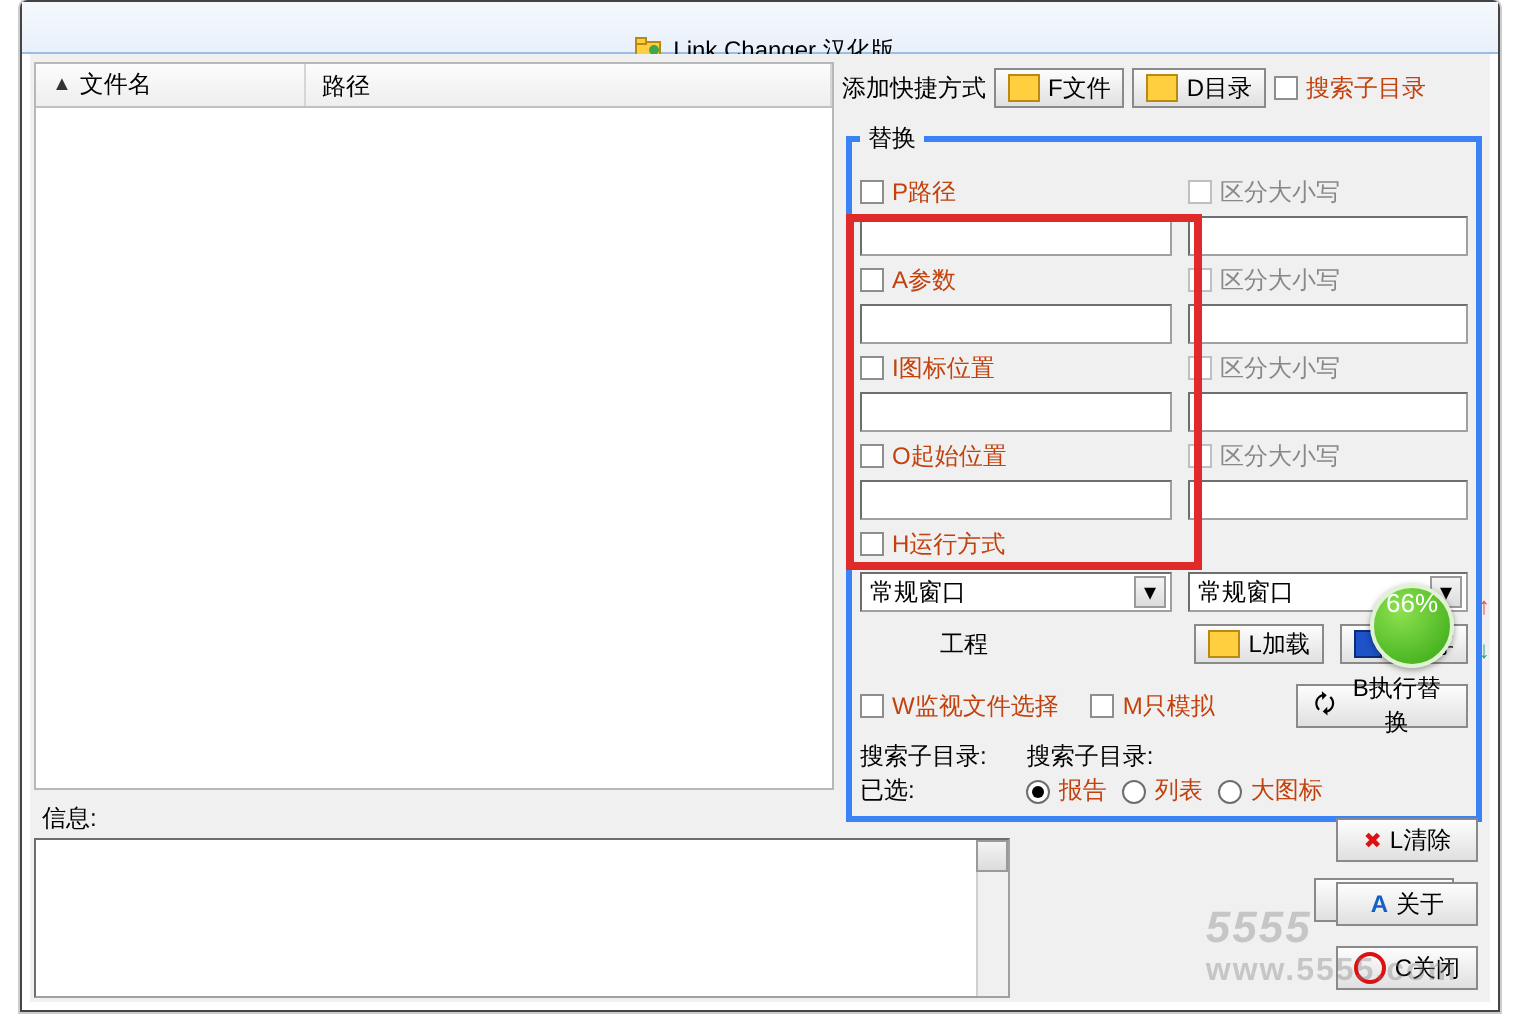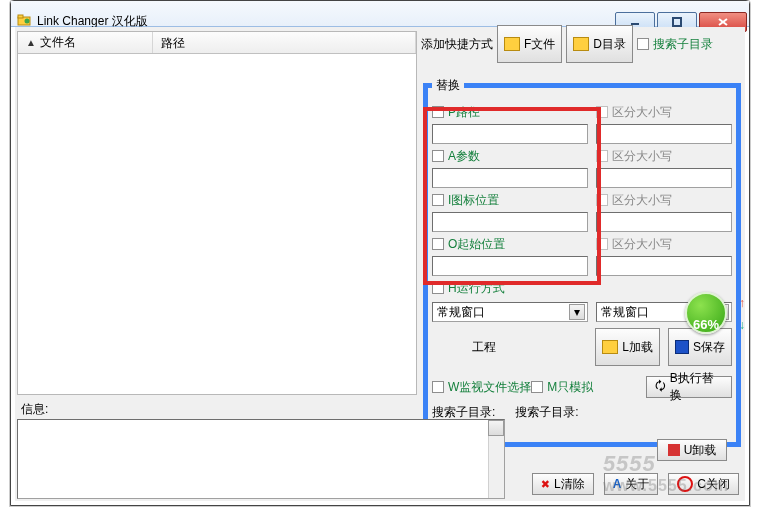--- a/index.html
+++ b/index.html
@@ -23,20 +23,21 @@
     border: 1px solid #444;
     border-radius: 4px 4px 0 0;
     box-shadow: 0 0 0 1px rgba(0,0,0,.2);
   }
   .titlebar {
     height: 26px;
     background: linear-gradient(#f5f9fd, #e8f0fa);
     border-bottom: 1px solid #9cbde4;
     display: flex; align-items: center; justify-content: space-between;
     padding: 16px 2px 0 6px;
+    flex-direction: column;
   }
   .titlebar .title { display:flex; align-items:center; gap:6px; color:#000; }
   .win-btns { display:flex; gap:2px; }
   .win-btn { width:40px; height:20px; border:1px solid #4b6f9c; border-radius:2px;
     display:flex; align-items:center; justify-content:center; background:linear-gradient(#eaf3fc,#c9def6); }
   .win-btn.close { width:48px; background:linear-gradient(#f08f82,#d8463f); border-color:#8d2924; color:#fff; }
   .win-btn svg { display:block; }
 
   .client { position:absolute; left:4px; right:4px; top:26px; bottom:4px; background:#f0f0f0; }
 
@@ -52,30 +53,30 @@
   .filelist-header .col { border-right:1px solid #d6d6d6; padding:3px 8px; color:#000; }
   .filelist-header .col:first-child { width:135px; display:flex; align-items:center; gap:4px;}
   .filelist-header .col:last-child { flex:1; }
   .tri { font-size:10px; color:#333; }
 
   
   .rpanel { position:absolute; left:406px; top:4px; right:2px; height:364px; }
 
   .addrow { display:flex; align-items:center; gap:4px; height:26px; }
   .cb { width:12px; height:12px; border:1px solid #8e8e8e; background:#fff; display:inline-block; vertical-align:middle; }
-  label.lbl { color:#15803d; display:flex; align-items:center; gap:4px; }
+  label.lbl { color:#c2410c; display:flex; align-items:center; gap:4px; }
   .btn {
-    height:38px; border:1px solid #8a8a8a; background:linear-gradient(#fdfdfd,#e0e0e0);
+    height:20px; border:1px solid #8a8a8a; background:linear-gradient(#fdfdfd,#e0e0e0);
     display:inline-flex; align-items:center; gap:4px; padding:4px 6px; cursor:default;
   }
   .btn.ico-yellow::before { content:""; width:14px; height:12px; background:#ffcf3f; border:1px solid #b88b10; display:inline-block; }
   .btn.ico-save::before { content:""; width:12px; height:12px; background:#1d52c8; border:1px solid #0b2d78; display:inline-block; }
 
   fieldset.replace {
-    border:5px solid #3b82f6; margin-top:20px; padding:6px 4px 4px 4px;
+    border:3px solid #3b82f6; margin-top:4px; padding:6px 4px 4px 4px;
   }
   fieldset.replace legend { padding:0 4px; color:#000; }
 
   .row { display:flex; gap:8px; height:20px; margin-top:2px;}
   .row .left { width:156px; display:flex; align-items:center; gap:4px; }
   .row .right { flex:1; display:flex; align-items:center; gap:4px; color:#888; }
   .row .right .cb { border-color:#c0c0c0; }
   .txt {
     width:156px; height:20px; border:1px solid #a0a0a0; border-top-color:#6e6e6e; border-left-color:#6e6e6e;
     background:#fff; padding:2px 4px; margin-top:2px;
@@ -91,55 +92,55 @@
   .pair-sel { display:flex; gap:8px; margin-top:4px;}
   .pair-sel .sel { flex:1; }
   .pair-sel .sel:first-child { width:156px; flex:0 0 156px; }
 
   .redbox { position:absolute; border:4px solid #e02a2a; pointer-events:none; }
   .redbox.r1 { left:408px; top:80px; width:178px; height:178px; }
 
   .btnrow { display:flex; gap:8px; margin-top:6px; justify-content:flex-end; }
   .btnrow .btn { min-width:56px; justify-content:flex-start; }
 
-  .watchrow { display:flex; align-items:center; gap:0; margin-top:10px; }
+  .watchrow { display:flex; align-items:center; gap:16px; margin-top:10px;text-align:center; }
   .execute { border:1px solid #8a8a8a; background:linear-gradient(#fdfdfd,#e0e0e0); width:86px; height:22px; display:flex; align-items:center; justify-content:center; gap:4px; }
 
   .listfiles { display:flex; align-items:flex-start; gap:20px; margin-top:6px; }
   .listfiles .l1 { }
   .listfiles .l2 { }
   .radio { width:12px; height:12px; border:1px solid #6e6e6e; border-radius:50%; background:#fff; display:inline-block; vertical-align:middle; }
   .radio.on::after { content:""; display:block; width:6px; height:6px; background:#000; border-radius:50%; margin:2px; }
 
   
   .bottom { position:absolute; left:0; right:0; top:374px; bottom:0; }
   .info-lbl { position:absolute; left:6px; top:0; }
   .info-box { position:absolute; left:2px; top:18px; width:488px; height:80px; background:#fff; border:1px solid #a0a0a0; border-top-color:#6e6e6e; border-left-color:#6e6e6e; }
   .info-box .vscroll { position:absolute; right:0; top:0; width:16px; height:100%; background:#f0f0f0; border-left:1px solid #d0d0d0; }
   .info-box .thumb { position:absolute; right:0; top:0; width:16px; height:16px; background:linear-gradient(#f4f4f4,#dcdcdc); border:1px solid #9a9a9a;}
 
   .unload-btn { position:absolute; right:18px; top:38px; width:70px; height:22px; }
   .unload-btn::before { content:""; width:12px; height:12px; background:#d63333; display:inline-block; }
 
-  .bottom-row { position:absolute; right:6px; bottom:6px; display:flex; gap:10px; }
+  .bottom-row { position:absolute; right:6px; bottom:6px; display:flex; gap:10px;flex-direction:column; }
   .bottom-row .btn, .execute, .unload-btn {
     border:1px solid #8a8a8a; background:linear-gradient(#fdfdfd,#e0e0e0);
     display:inline-flex; align-items:center; justify-content:center; gap:4px; padding:0 8px; height:22px;
   }
   .ico-red-x::before { content:"✖"; color:#d11; font-size:11px; }
   .ico-blue-a::before { content:"A"; color:#1560c8; font-weight:bold; }
   .ico-close::before { content:""; width:12px; height:12px; border:2px solid #d11; border-radius:50%; display:inline-block; }
   .dim { color:#888 !important; }
 
   
   .badge {
     position:absolute; right:30px; top:292px; width:42px; height:42px; border-radius:50%;
     background:radial-gradient(circle at 35% 30%, #8de24e, #34a514);
     border:2px solid #dff3d3; box-shadow:0 1px 3px rgba(0,0,0,.4);
-    display:flex; align-items:flex-end; justify-content:center; color:#fff; font-weight:bold; font-size:13px;
+    display:flex; align-items:flex-start; justify-content:center; color:#fff; font-weight:normal; font-size:13px;
   }
   .side-arrows { position:absolute; right:6px; top:296px; width:12px; display:flex; flex-direction:column; gap:8px; }
   .side-arrows span:first-child { color:#d54; }
   .side-arrows span:last-child { color:#2a8; }
 
   
   .wm { position:absolute; right:28px; bottom:18px; font-size:22px; font-style:italic; color:rgba(120,120,120,.35); font-weight:bold; letter-spacing:1px; pointer-events:none;}
   .wm small { font-size:16px; font-style:normal; display:block; text-align:right; color:rgba(120,120,120,.35);}
 
 </style>
@@ -329,20 +330,34 @@
               </span>
           </div>
 
           <div class="listfiles">
             <div class="l1">
               <div>搜索子目录:</div>
               <div>已选:</div>
             </div>
             <div class="l2">
               <div>搜索子目录:</div>
+              <div style="display:flex;gap:8px;align-items:center;">
+                <label class="lbl">
+                    <span class="radio on"></span>
+                    <span>报告</span>
+                  </label>
+                <label class="lbl">
+                    <span class="radio"></span>
+                    <span>列表</span>
+                  </label>
+                <label class="lbl">
+                    <span class="radio"></span>
+                    <span>大图标</span>
+                  </label>
+              </div>
             </div>
           </div>
         </fieldset>
       </div>
 
       <div class="redbox r1"></div>
     </div>
 
     <div class="bottom">
       <span class="info-lbl">信息:</span>

